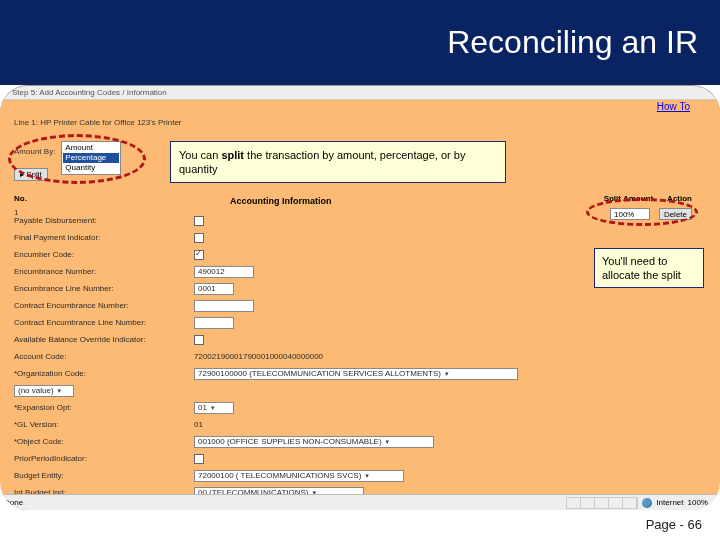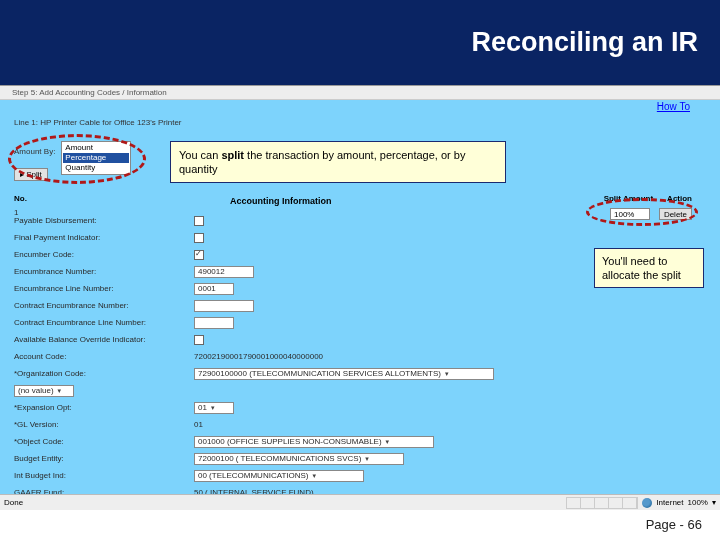--- a/index.html
+++ b/index.html
@@ -14,29 +14,30 @@
   .title-bar {
     height: 85px;
     background: #0a2463;
     display: flex;
     align-items: center;
     justify-content: flex-end;
     padding-right: 22px;
   }
   .title-text {
     color: #fff;
-    font-size: 27px;
-    font-weight: bold;
+    font-size: 32px;
+    font-weight: normal;
   }
   .content-area {
     position: relative;
-    background: #7dd3fc;
+    background: #fdba74;
     height: 425px;
     border-top: 1px solid #999;
     overflow: hidden;
+    border-radius: 28px;
   }
   .top-strip {
     height: 14px;
     background: #eee;
     border-bottom: 1px solid #ccc;
     font-size: 8px;
     color: #555;
     padding-left: 12px;
     display: flex;
     align-items: center;
@@ -66,21 +67,21 @@
   }
   .split-by-label {
     font-size: 8px;
     color: #333;
     padding-top: 6px;
   }
   .split-by-select {
     background: #fff;
     border: 1px solid #888;
     font-size: 8px;
-    width: 70px;
+    width: 60px;
     padding: 1px;
   }
   .split-by-select .opt {
     line-height: 10px;
     padding: 0 2px;
   }
   .split-by-select .opt.sel {
     background: #2050a0;
     color: #fff;
   }
@@ -357,36 +358,40 @@
     <div class="form-row">
       <span class="form-label">Available Balance Override Indicator:</span>
       <span class="chk"></span>
     </div>
     <div class="form-row">
       <span class="form-label">Account Code:</span>
       <span>72002190001790001000040000000</span>
     </div>
     <div class="form-row">
       <span class="form-label">*Organization Code:</span>
-      <span class="sel-combo" style="width:300px">72900100000 (TELECOMMUNICATION SERVICES ALLOTMENTS)</span>
+      <span class="sel-combo" style="width:324px">72900100000 (TELECOMMUNICATION SERVICES ALLOTMENTS)</span>
     </div>
     <div class="form-row">
       <span class="sel-combo" style="width:60px">(no value)</span>
     </div>
     <div class="form-row">
       <span class="form-label">*Expansion Opt:</span>
       <span class="sel-combo" style="width:40px">01</span>
     </div>
     <div class="form-row">
       <span class="form-label">*GL Version:</span>
       <span>01</span>
     </div>
     <div class="form-row">
       <span class="form-label">*Object Code:</span>
       <span class="sel-combo" style="width:240px">001000 (OFFICE SUPPLIES NON-CONSUMABLE)</span>
+    </div>
+    <div class="form-row">
+      <span class="form-label">PriorPeriodIndicator:</span>
+      <span class="chk"></span>
     </div>
     <div class="form-row">
       <span class="form-label">Budget Entity:</span>
       <span class="sel-combo" style="width:210px">72000100 ( TELECOMMUNICATIONS SVCS)</span>
     </div>
     <div class="form-row">
       <span class="form-label">Int Budget Ind:</span>
       <span class="sel-combo" style="width:170px">00 (TELECOMMUNICATIONS)</span>
     </div>
     <div class="form-row">

